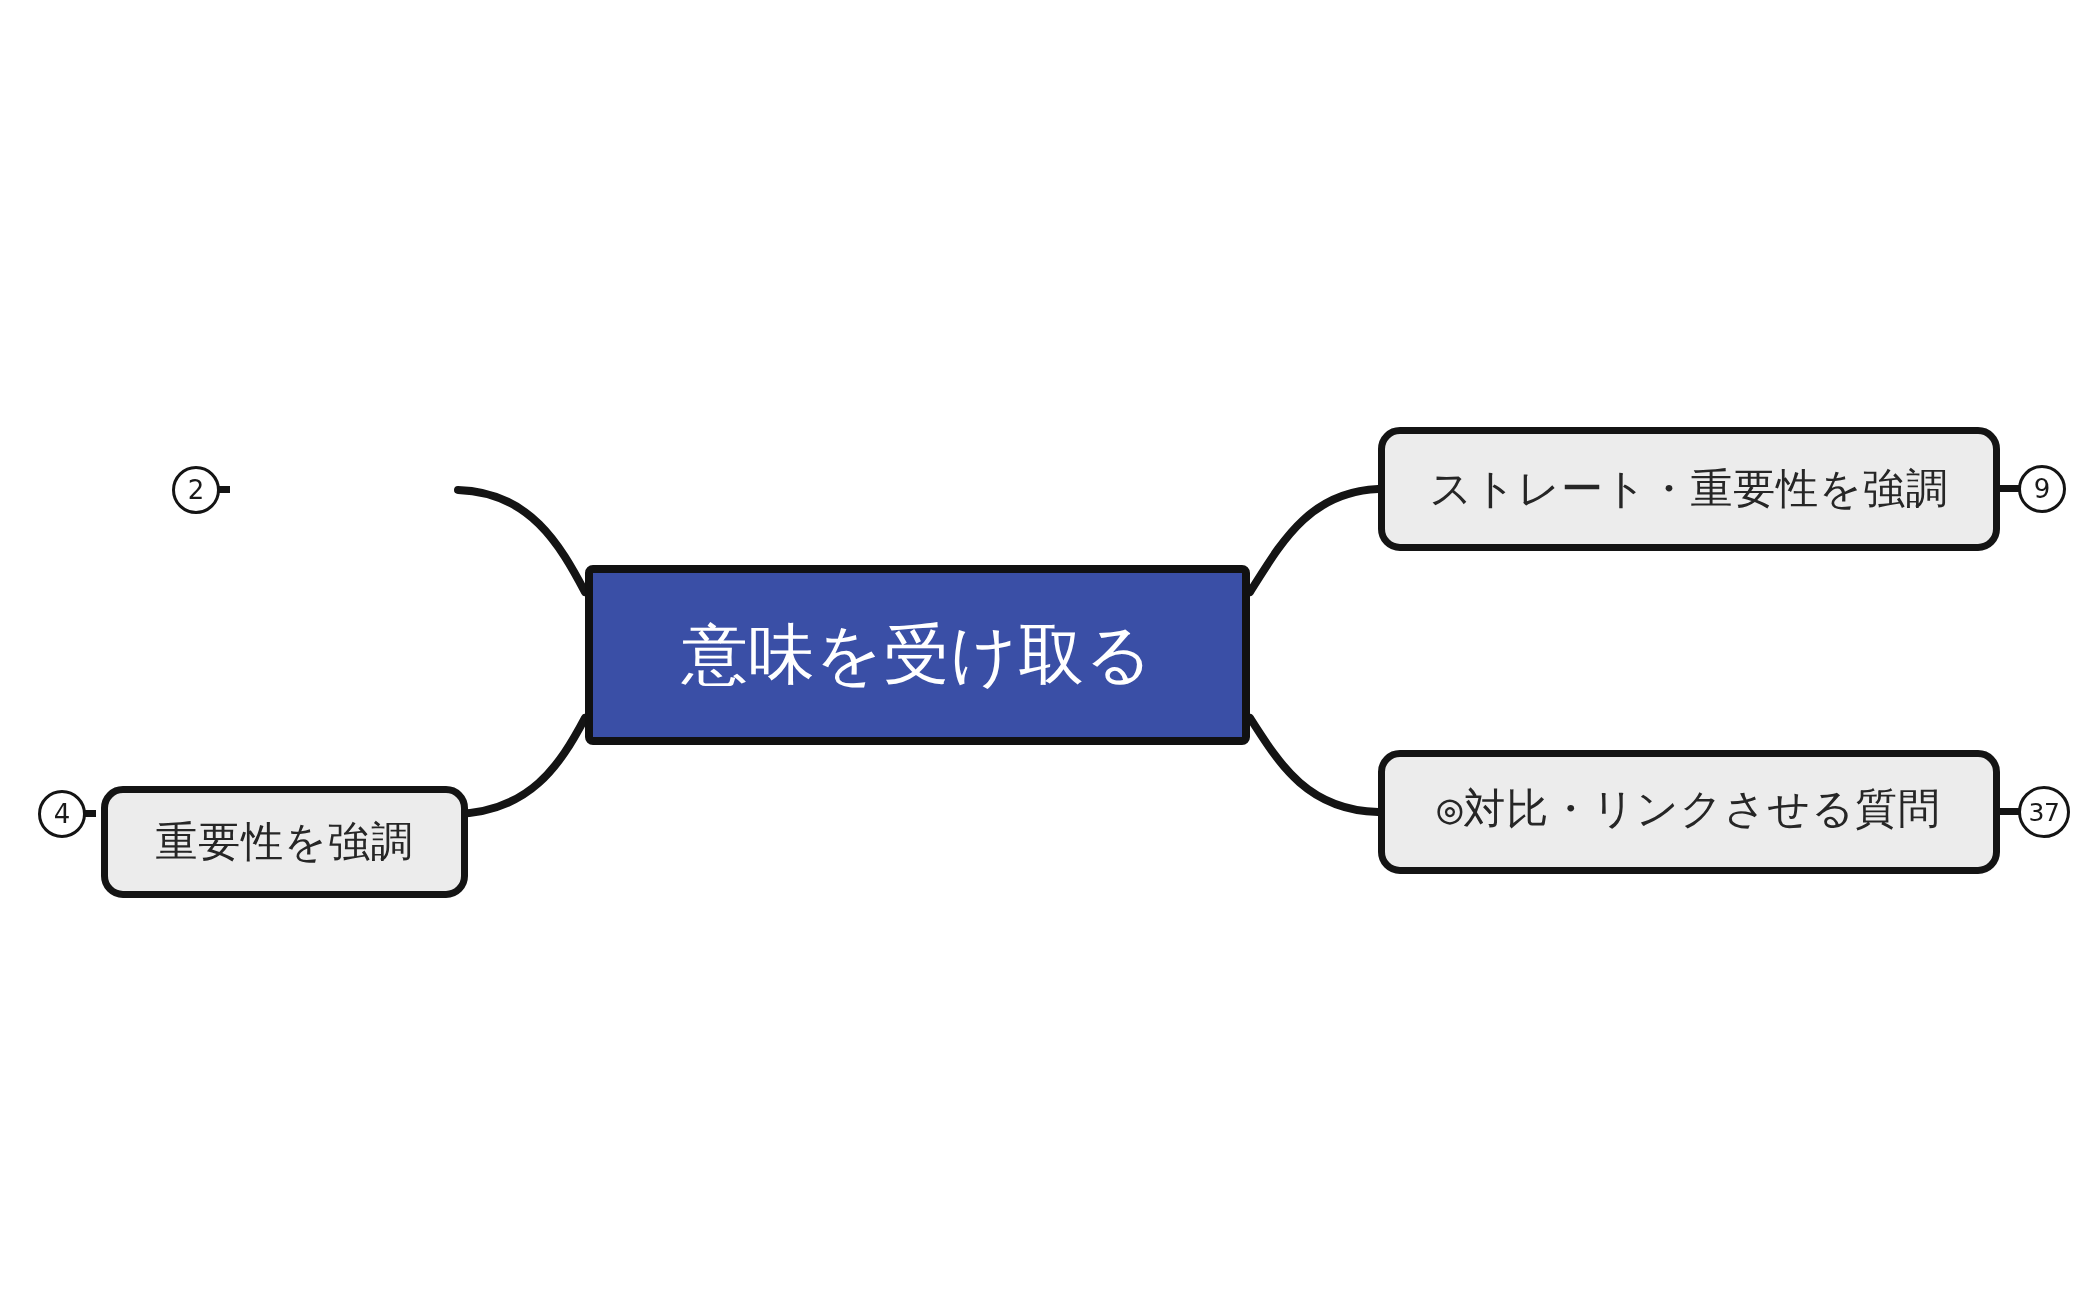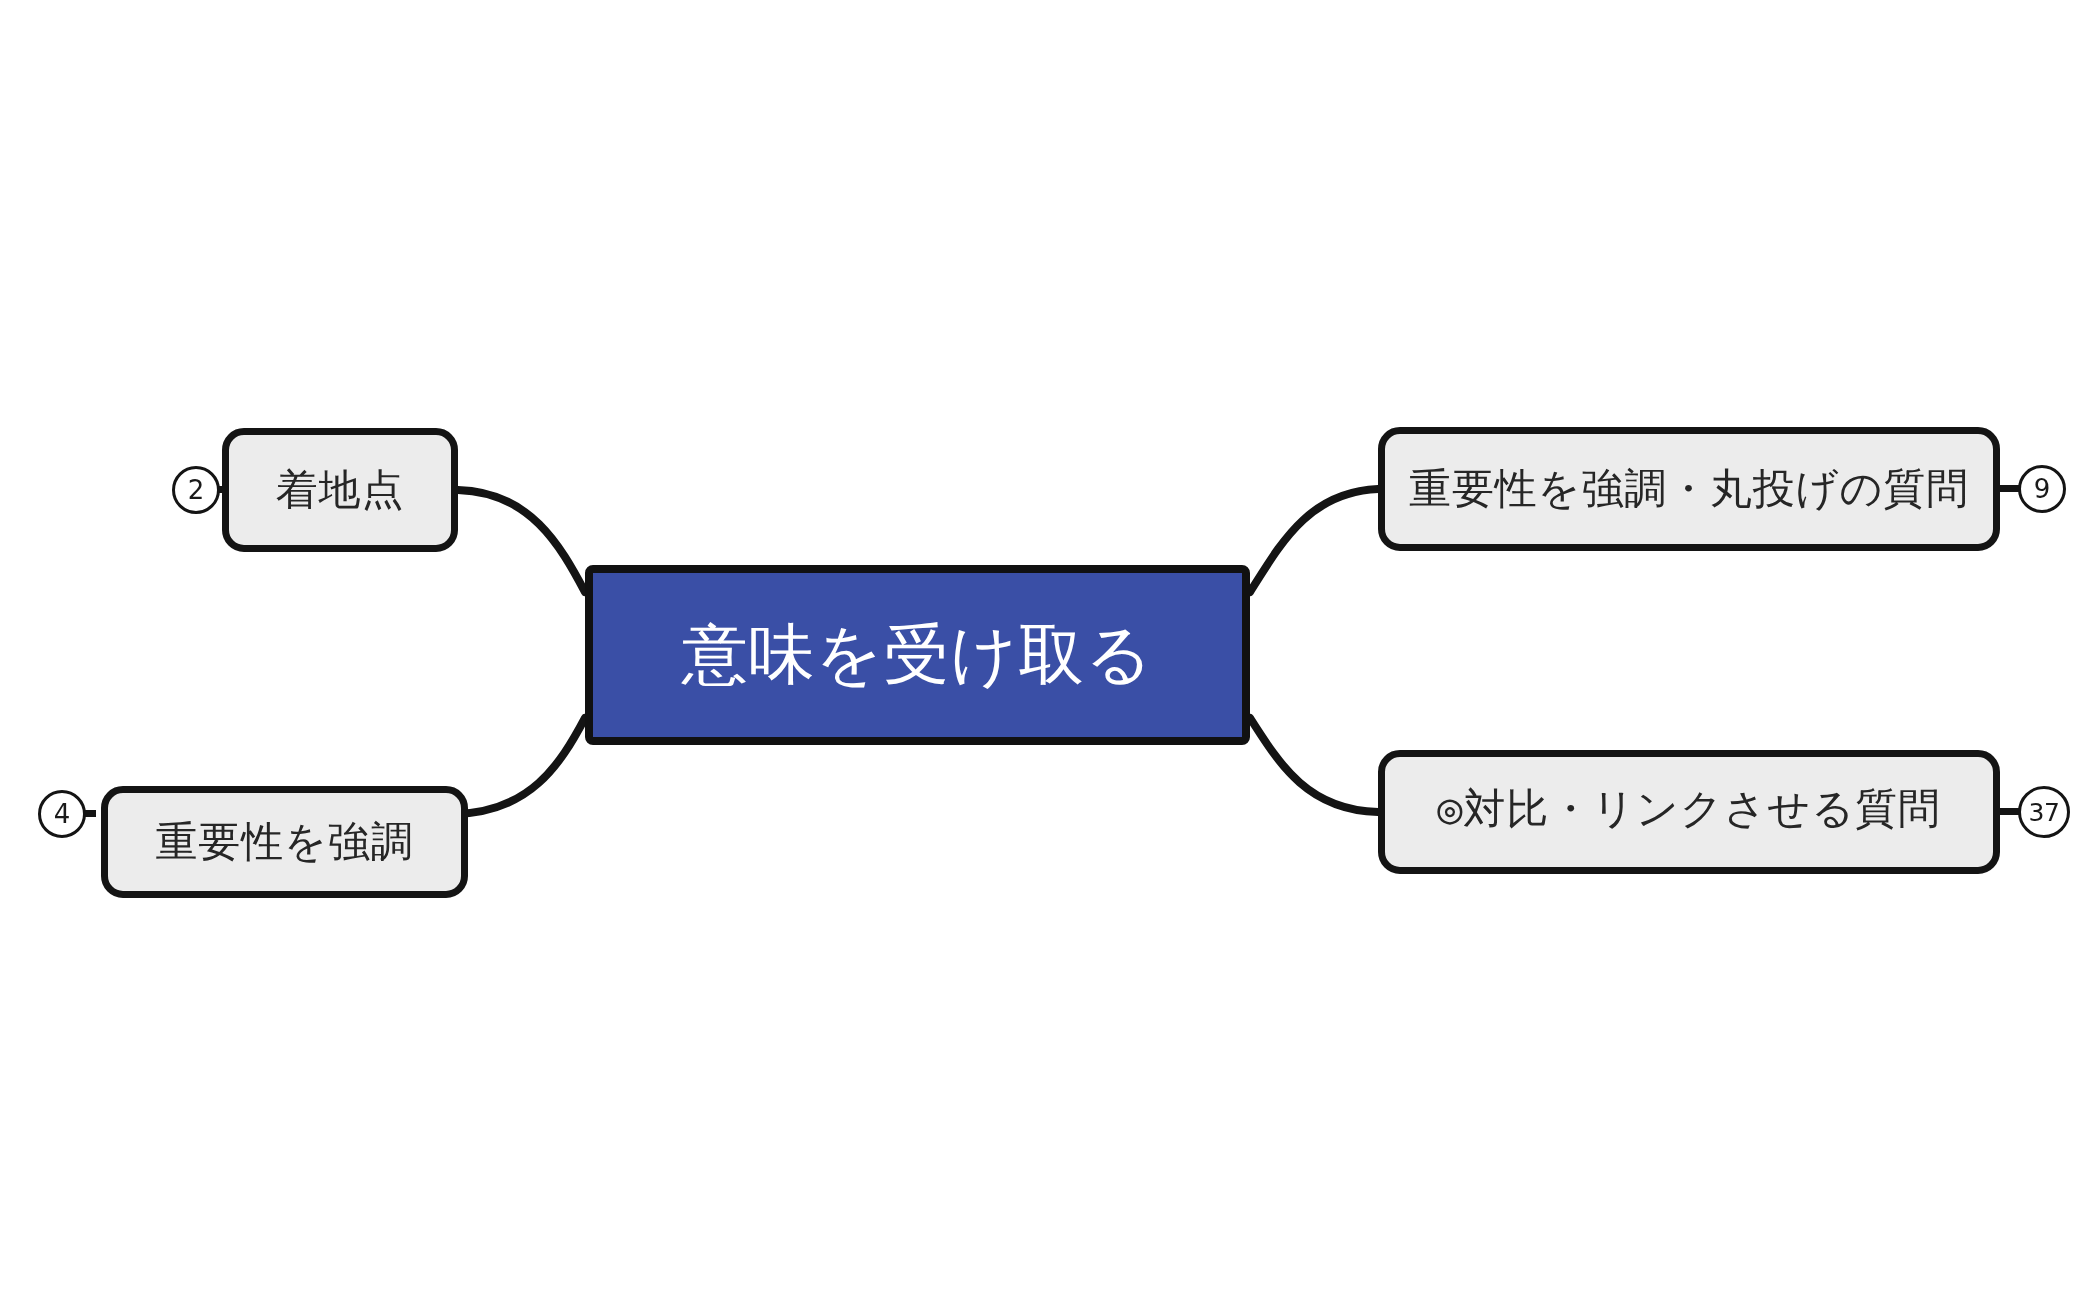--- a/index.html
+++ b/index.html
@@ -101,36 +101,33 @@
 
   <div class="stub" style="left:214px; top:486px; width:16px;"></div>
   <div class="stub" style="left:80px; top:810px; width:16px;"></div>
   <div class="stub" style="left:1994px; top:485px; width:26px;"></div>
   <div class="stub" style="left:1994px; top:808px; width:26px;"></div>
 
   <div class="node root" style="left:585px; top:565px; width:665px; height:180px;">
     <span class="node-label">意味を受け取る</span>
   </div>
 
-  <div class="node child" style="left:222px; top:428px; width:236px; height:124px;">
-    <span class="node-label">着地点</span>
-  </div>
   <div class="badge" style="left:172px; top:466px; width:48px; height:48px;">
     <span class="badge-label">2</span>
   </div>
 
   <div class="node child" style="left:101px; top:752px; width:367px; height:112px;margin-top:34px;">
     <span class="node-label">重要性を強調</span>
   </div>
   <div class="badge" style="left:38px; top:790px; width:48px; height:48px;">
     <span class="badge-label">4</span>
   </div>
 
   <div class="node child" style="left:1378px; top:427px; width:622px; height:124px;">
-    <span class="node-label">重要性を強調・丸投げの質問</span>
+    <span class="node-label">ストレート・重要性を強調</span>
   </div>
   <div class="badge" style="left:2018px; top:465px; width:48px; height:48px;">
     <span class="badge-label">9</span>
   </div>
 
   <div class="node child" style="left:1378px; top:750px; width:622px; height:124px;font-family:Liberation Mono, monospace;">
     <span class="node-label">◎対比・リンクさせる質問</span>
   </div>
   <div class="badge wide" style="left:2018px; top:786px; width:52px; height:52px;align-items:center;">
     <span class="badge-label">37</span>

